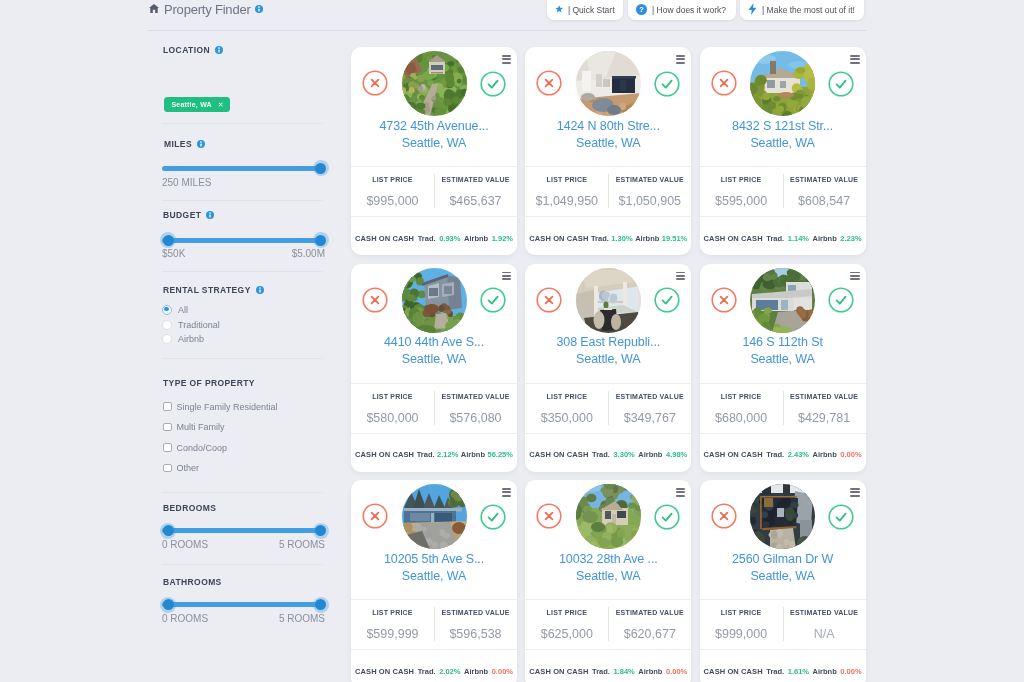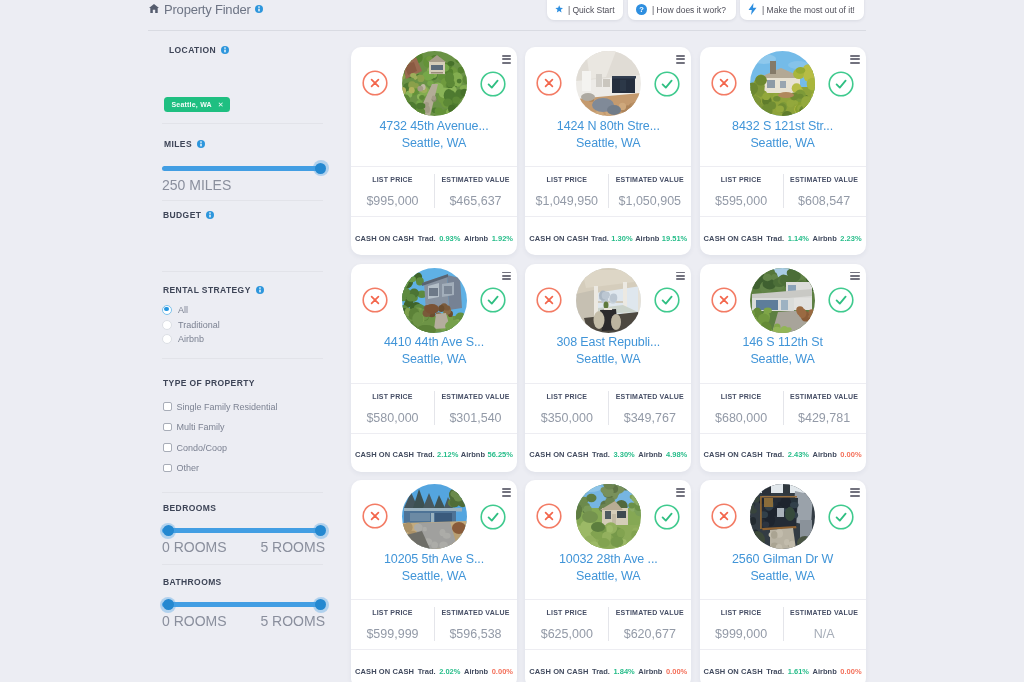--- a/index.html
+++ b/index.html
@@ -21,21 +21,21 @@
   border-radius:4px; font-size:9px; color:#4e5668; line-height:17px; padding-left:12px; }
 .chip { position:absolute; height:15px; background:#1fbf81; border-radius:3.5px; color:#f2fbf7;
   font-size:7px; font-weight:bold; line-height:15px; padding:0 0 0 8px; width:66.5px; letter-spacing:.2px; white-space:nowrap; }
 .chx { margin-left:6px; font-size:7px; font-weight:normal; }
 .sdiv { position:absolute; left:162px; width:161px; height:1px; background:#e2e3e9; }
 .strack { position:absolute; left:0; top:3.5px; width:100%; height:5px; border-radius:3px; background:#429ee3; }
 .sh { position:absolute; top:-2px; width:16px; height:16px; border-radius:50%;
   background:rgba(66,158,227,.35); }
 .sh::after { content:""; position:absolute; left:2.5px; top:2.5px; width:11px; height:11px;
   border-radius:50%; background:#2488d0; }
-.sv { position:absolute; font-size:14px; color:#8a8f9d; white-space:nowrap; }
+.sv { position:absolute; font-size:10px; color:#8a8f9d; white-space:nowrap; }
 .ritem { position:absolute; left:162px; font-size:9px; color:#7c8292; display:flex; align-items:center; height:11px; }
 .radio { width:10px; height:10px; border-radius:50%; background:#fff; border:1px solid #dcdfe5;
   margin-right:6px; position:relative; }
 .radio.sel { border:1.6px solid #7cc2ec; }
 .radio.sel::after { content:""; position:absolute; left:1.1px; top:1.1px; width:4.6px; height:4.6px;
   border-radius:50%; background:#2596e0; }
 .citem { position:absolute; left:163px; font-size:9px; color:#7c8292; display:flex; align-items:center; height:10px; }
 .cbox { width:8.5px; height:8.5px; border-radius:2px; background:#fff; border:1px solid #a8adb8; margin-right:5px; }
 
 .card { position:absolute; width:166px; height:208px; background:#fff; border-radius:10px;
@@ -76,21 +76,21 @@
       </svg>| Quick Start</div>
   <div class="btn" style="left:628px;width:108px"><svg width="11" height="11" viewBox="0 0 11 11">
         <circle cx="5.5" cy="5.5" r="5.5" fill="#2e8fe0"></circle>
         <text x="5.5" y="8.2" text-anchor="middle" font-size="7.5" font-weight="bold" fill="#fff" font-family="Liberation Sans">?</text>
       </svg>| How does it work?</div>
   <div class="btn" style="left:740px;width:124px"><svg width="9" height="12" viewBox="0 0 9 12">
         <path d="M5.5 0 L0.5 7 L3.8 7 L3 12 L8.5 4.8 L5 4.8 Z" fill="#2e8fe0"></path>
       </svg>| Make the most out of it!</div>
   <div class="hdiv"></div>
 
-<div class="slabel" style="left:169px;top:45px">LOCATION <svg class="ii" width="8" height="8" viewBox="0 0 8 8">
+<div class="slabel" style="left:163px;top:45px">LOCATION <svg class="ii" width="8" height="8" viewBox="0 0 8 8">
         <circle cx="4" cy="4" r="4" fill="#2d96dc"></circle>
         <rect x="3.3" y="3.4" width="1.4" height="3" rx="0.6" fill="#fff"></rect>
         <circle cx="4" cy="2" r="0.85" fill="#fff"></circle>
       </svg></div>
 <div class="chip" style="left:163.5px;top:97px">Seattle, WA<span class="chx">✕</span></div>
 <div class="sdiv" style="top:123px"></div>
 <div class="slabel" style="left:164px;top:139px">MILES <svg class="ii" width="8" height="8" viewBox="0 0 8 8">
         <circle cx="4" cy="4" r="4" fill="#2d96dc"></circle>
         <rect x="3.3" y="3.4" width="1.4" height="3" rx="0.6" fill="#fff"></rect>
         <circle cx="4" cy="2" r="0.85" fill="#fff"></circle>
@@ -99,20 +99,27 @@
 <div class="strack"></div>
       <div class="sh" style="left:150.5px"></div>
     </div>
 <div class="sv" style="left:162px;top:177px">250 MILES</div>
 <div class="sdiv" style="top:200px"></div>
 <div class="slabel" style="left:163px;top:210px">BUDGET <svg class="ii" width="8" height="8" viewBox="0 0 8 8">
         <circle cx="4" cy="4" r="4" fill="#2d96dc"></circle>
         <rect x="3.3" y="3.4" width="1.4" height="3" rx="0.6" fill="#fff"></rect>
         <circle cx="4" cy="2" r="0.85" fill="#fff"></circle>
       </svg></div>
+<div style="position:absolute;left:162px;top:234px;width:163px;height:26px">
+<div class="strack"></div>
+      <div class="sh" style="left:-2px"></div>
+      <div class="sh" style="left:150.5px"></div>
+      <div class="sv" style="left:0;top:14px">$50K</div>
+      <div class="sv" style="right:0;top:14px;text-align:right">$5.00M</div>
+    </div>
 <div class="sdiv" style="top:271px"></div>
 <div class="slabel" style="left:163px;top:285px">RENTAL STRATEGY <svg class="ii" width="8" height="8" viewBox="0 0 8 8">
         <circle cx="4" cy="4" r="4" fill="#2d96dc"></circle>
         <rect x="3.3" y="3.4" width="1.4" height="3" rx="0.6" fill="#fff"></rect>
         <circle cx="4" cy="2" r="0.85" fill="#fff"></circle>
       </svg></div>
 <div class="ritem" style="top:304px"><span class="radio sel"></span>All</div>
 <div class="ritem" style="top:319px"><span class="radio"></span>Traditional</div>
 <div class="ritem" style="top:333.5px"><span class="radio"></span>Airbnb</div>
 <div class="sdiv" style="top:358px"></div>
@@ -559,21 +566,21 @@
       </svg>
   <div class="addr">4410 44th Ave S...<br>Seattle, WA</div>
   <div class="hr" style="top:119px"></div>
   <div class="half" style="left:0">
         <div class="plabel">LIST PRICE</div>
         <div class="pval">$580,000</div>
       </div>
   <div class="vr"></div>
   <div class="half" style="left:83px">
         <div class="plabel">ESTIMATED VALUE</div>
-        <div class="pval">$301,540</div>
+        <div class="pval">$576,080</div>
       </div>
   <div class="hr" style="top:169px"></div>
   <div class="cash">
         <span class="cc">CASH ON CASH</span>
         <span class="tl">Trad.</span>
         <span class="pg">2.12%</span>
         <span class="tl">Airbnb</span>
         <span class="pg">56.25%</span>
       </div>
 </div>

